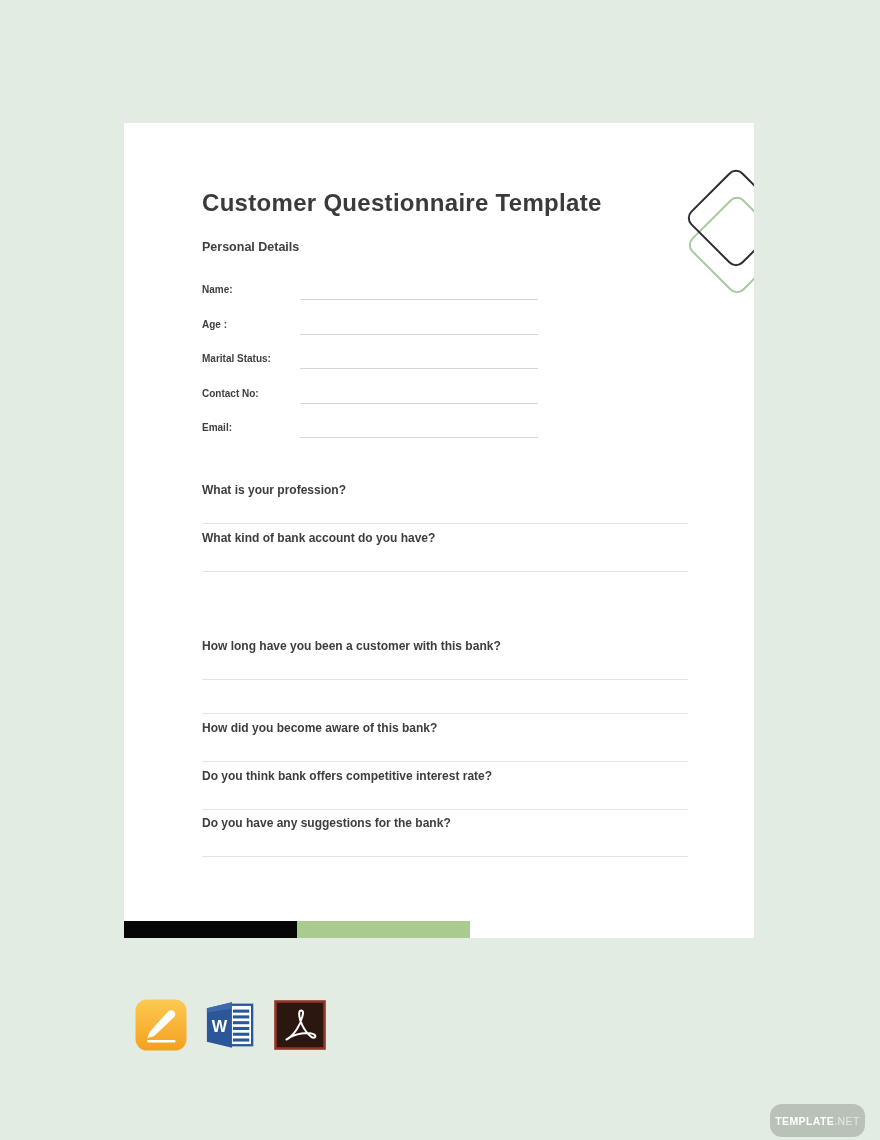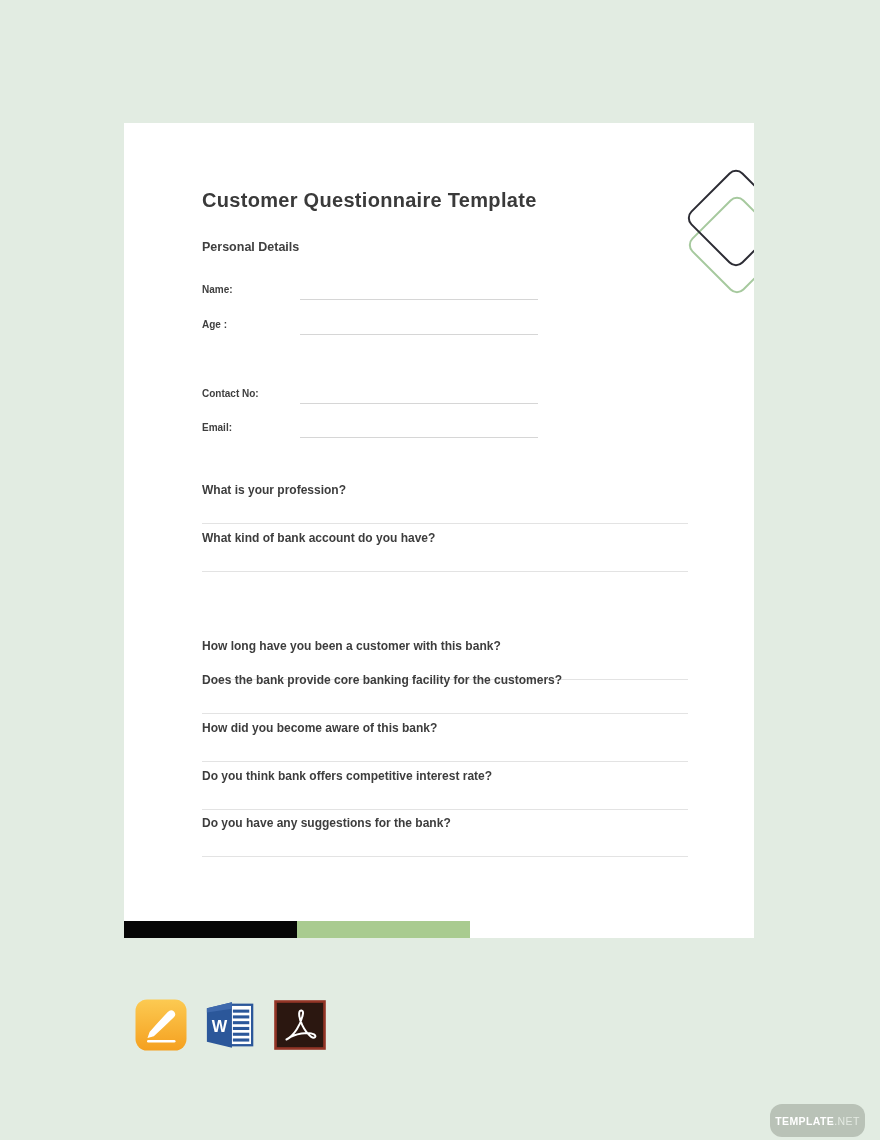--- a/index.html
+++ b/index.html
@@ -14,21 +14,21 @@
 
   
   .page {
     position: absolute; left: 124px; top: 123px;
     width: 630px; height: 815px;
     background: var(--page, #ffffff);
     overflow: hidden;
   }
   .doc-title {
     position: absolute; left: 78px; top: 66px;
-    font-size: 20px; font-weight: 700; letter-spacing: 0.3px;
+    font-size: 24px; font-weight: 700; letter-spacing: 0.3px;
     color: #3a3a3a;
   }
   .section-heading {
     position: absolute; left: 78px; top: 117px;
     font-size: 12.5px; font-weight: 700; color: #404040;
   }
 
   .field-row { position: absolute; left: 0; width: 100%; height: 18px; }
   .field-label {
     position: absolute; left: 78px; top: 0;
@@ -96,20 +96,24 @@
     <div class="section-heading">Personal Details</div>
 
     <div class="field-row" style="top:161px">
       <span class="field-label">Name:</span>
       <span class="field-line"></span>
     </div>
     <div class="field-row" style="top:196px">
       <span class="field-label">Age :</span>
       <span class="field-line"></span>
     </div>
+    <div class="field-row" style="top:230px">
+      <span class="field-label">Marital Status:</span>
+      <span class="field-line"></span>
+    </div>
     <div class="field-row" style="top:265px">
       <span class="field-label">Contact No:</span>
       <span class="field-line"></span>
     </div>
     <div class="field-row" style="top:299px">
       <span class="field-label">Email:</span>
       <span class="field-line"></span>
     </div>
 
     <div class="question-row" style="top:360px">
@@ -118,21 +122,20 @@
     </div>
     <div class="question-row" style="top:408px">
       <span class="question-text">What kind of bank account do you have?</span>
       <span class="question-line"></span>
     </div>
     <div class="question-row" style="top:516px">
       <span class="question-text">How long have you been a customer with this bank?</span>
       <span class="question-line"></span>
     </div>
     <div class="question-row" style="top:550px">
-      <span class="question-text">Does the bank provide core banking facility for the customers?</span>
       <span class="question-line"></span>
     </div>
     <div class="question-row" style="top:598px">
       <span class="question-text">How did you become aware of this bank?</span>
       <span class="question-line"></span>
     </div>
     <div class="question-row" style="top:646px">
       <span class="question-text">Do you think bank offers competitive interest rate?</span>
       <span class="question-line"></span>
     </div>

